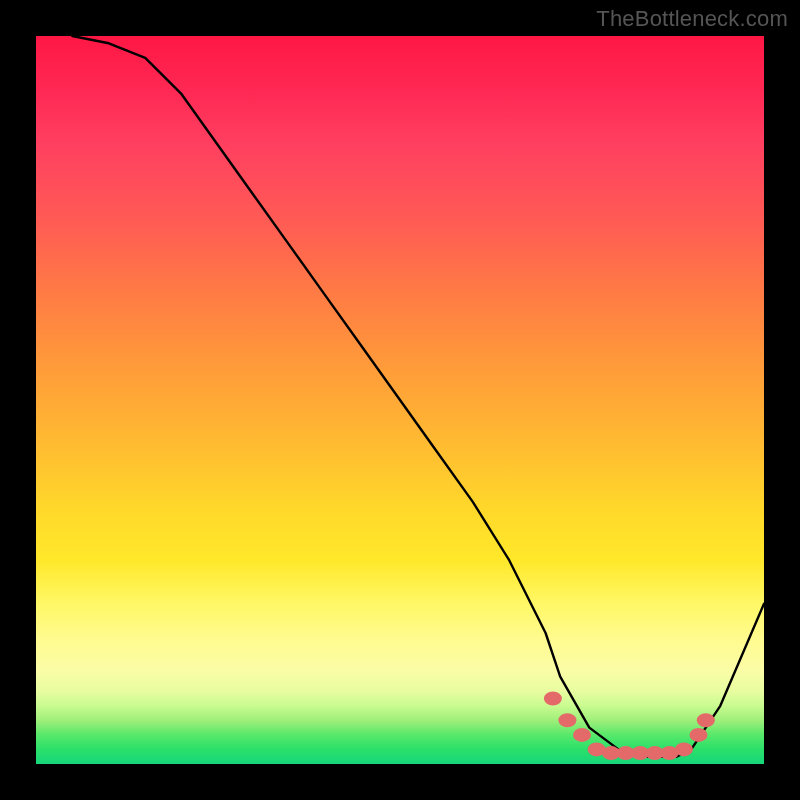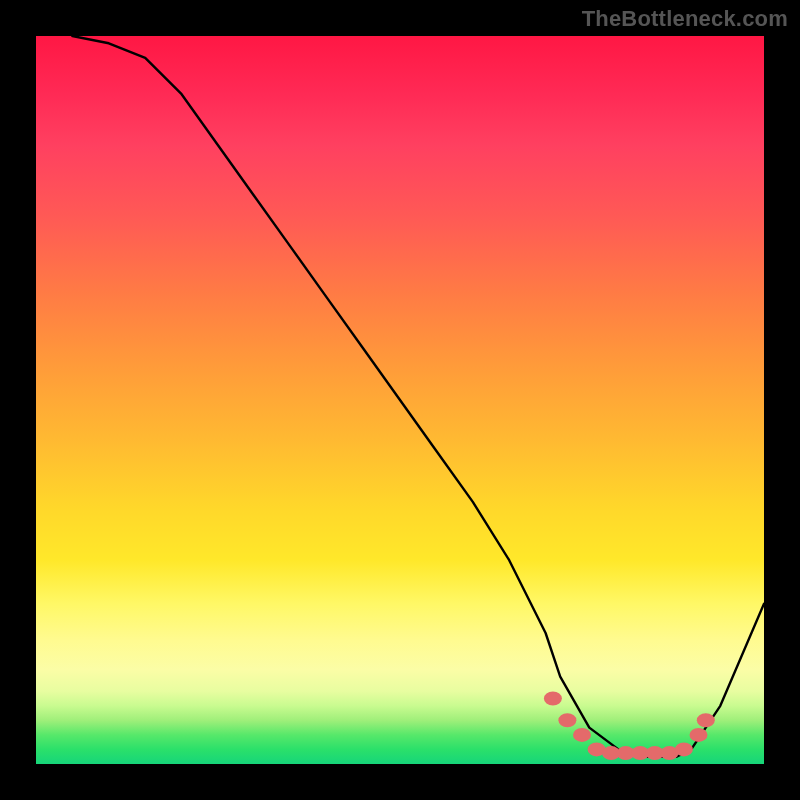--- a/index.html
+++ b/index.html
@@ -46,21 +46,21 @@
     width: 728px;
     height: 728px;
     pointer-events: none;
   }
   .watermark {
     position: absolute;
     top: 6px;
     right: 12px;
     color: #555;
     font-size: 22px;
-    font-weight: 700;
+    font-weight: 400;
     letter-spacing: 0.2px;
   }
 </style>
 </head>
 <body>
 
 <div class="frame">
   <svg class="curve" viewBox="0 0 728 728">
     <path id="curve-path" fill="none" stroke="#000" stroke-width="2.4" stroke-linejoin="round" stroke-linecap="round" d="M36.4 0.0 L72.8 7.3 L109.2 21.8 L145.6 58.2 L182.0 109.2 L218.4 160.2 L254.8 211.1 L291.2 262.1 L327.6 313.0 L364.0 364.0 L400.4 415.0 L436.8 465.9 L473.2 524.2 L509.6 597.0 L524.2 640.6 L553.3 691.6 L582.4 713.4 L611.5 720.7 L640.6 720.7 L655.2 713.4 L684.3 669.8 L728.0 567.8"></path>
     <g id="marker-group">

